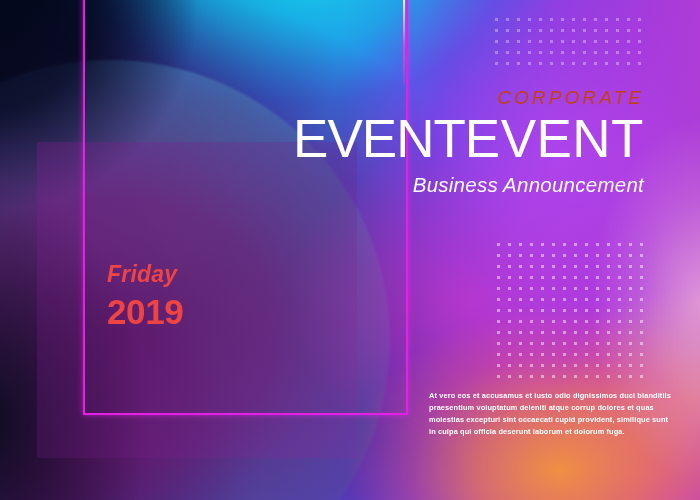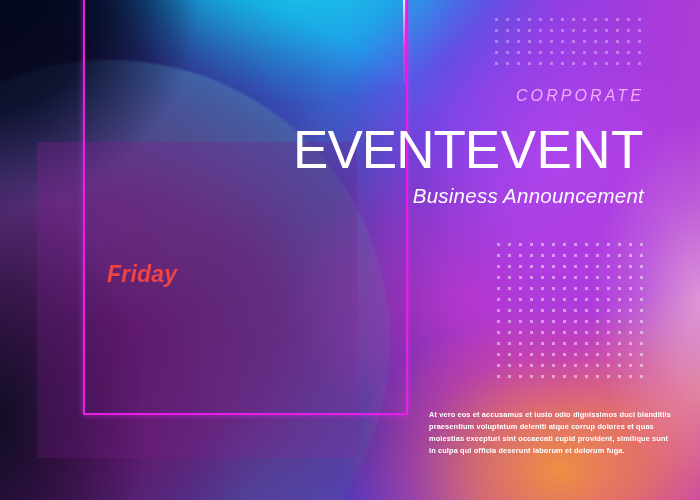--- a/index.html
+++ b/index.html
@@ -178,27 +178,27 @@
   }
 
   
   .type-block {
     position: absolute;
     right: 56px; top: 88px;
     text-align: right;
     color: #ffffff;
   }
   .kicker {
-    font-size: 16px;
+    font-size: 19px;
     font-style: italic;
     font-weight: 300;
     letter-spacing: 3.1px;
     line-height: 1;
-    margin: 0 0 20px 0;
-    color: #f0abfc;
+    margin: 0 0 6px 0;
+    color: #c2410c;
   }
   .headline {
     font-size: 53px;
     line-height: 0.98;
     margin: 0;
     white-space: nowrap;
     letter-spacing: -0.4px;
   }
   .headline .bold {
     font-weight: 400;
@@ -250,21 +250,21 @@
     font-size: 35px;
     font-weight: 700;
     letter-spacing: -0.4px;
     line-height: 1.12;
     margin: 0;
   }
 
   
   .body-copy {
     position: absolute;
-    left: 429px; top: 409px;
+    left: 429px; top: 390px;
     width: 245px;
     font-size: 7.4px;
     font-weight: 700;
     line-height: 1.62;
     color: #ffffff;
     letter-spacing: 0.12px;
     margin: 0;
   }
 </style>
 </head>
@@ -289,17 +289,18 @@
   <div class="tick"></div>
 
   <div class="type-block">
     <p class="kicker">CORPORATE</p>
     <h1 class="headline"><span class="bold">EVENT</span><span class="light">EVENT</span></h1>
     <p class="subhead">Business Announcement</p>
   </div>
 
   <div class="date-block">
     <p class="date-day">Friday</p>
+    <p class="date-year">2019</p>
   </div>
 
   <p class="body-copy">At vero eos et accusamus et iusto odio dignissimos duci blanditiis praesentium voluptatum deleniti atque corrup dolores et quas molestias excepturi sint occaecati cupid provident, similique sunt in culpa qui officia deserunt laborum et dolorum fuga.</p>
 
 </div>
 
 </body></html>

